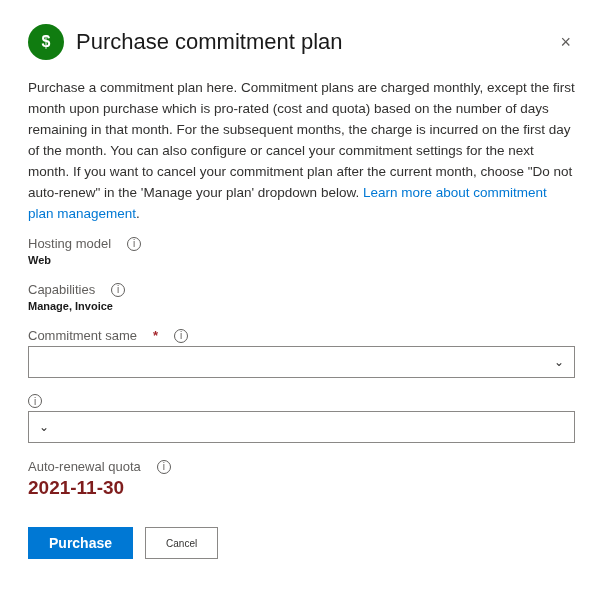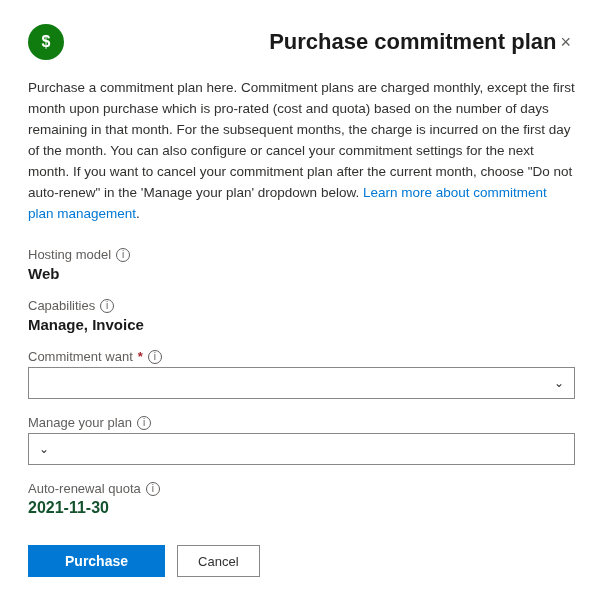--- a/index.html
+++ b/index.html
@@ -35,74 +35,73 @@
       margin-right: 12px;
       flex-shrink: 0;
     }
     .logo-circle span {
       color: #fff;
       font-weight: 700;
       font-size: 16px;
     }
     .dialog-title {
       font-size: 22px;
-      font-weight: 700;
+      font-weight: 400;
       color: #1a1a1a;
       flex: 1;
-      text-align: right;
     }
     .close-btn {
       background: none;
       border: none;
       cursor: pointer;
       font-size: 18px;
       color: #605e5c;
       padding: 4px;
       line-height: 1;
     }
     .description {
       font-size: 13.5px;
       color: #323130;
       line-height: 1.55;
-      margin-bottom: 23px;
+      margin-bottom: 12px;
     }
     .description a {
       color: #0078d4;
       text-decoration: none;
     }
     .field-group {
       margin-bottom: 16px;
     }
     .field-label {
       font-size: 13px;
       color: #605e5c;
       margin-bottom: 3px;
       display: flex;
       align-items: center;
-      gap: 5px;
+      gap: 16px;
     }
     .field-label .required {
       color: #a4262c;
       font-weight: 600;
     }
     .info-icon {
       width: 14px;
       height: 14px;
       border-radius: 50%;
       border: 1px solid #605e5c;
       display: inline-flex;
       align-items: center;
       justify-content: center;
       font-size: 10px;
       color: #605e5c;
       cursor: default;
       flex-shrink: 0;
     }
     .field-value {
-      font-size: 15px;
+      font-size: 11px;
       font-weight: 600;
       color: #1a1a1a;
     }
     .dropdown {
       width: 100%;
       border: 1px solid #8a8886;
       background: #fff;
       padding: 7px 10px;
       font-size: 13.5px;
       color: #323130;
@@ -110,44 +109,44 @@
       align-items: center;
       justify-content: space-between;
       cursor: pointer;
       min-height: 32px;
     }
     .dropdown .chevron {
       font-size: 12px;
       color: #323130;
     }
     .auto-renewal-date {
-      font-size: 16px;
-      font-weight: 600;
-      color: #14532d;
+      font-size: 19px;
+      font-weight: 600;
+      color: #7f1d1d;
     }
     .dialog-footer {
       margin-top: 28px;
       display: flex;
       gap: 12px;
     }
     .btn-primary {
       background: #0078d4;
       color: #fff;
       border: 1px solid #0078d4;
-      padding: 7px 36px;
+      padding: 7px 20px;
       font-size: 14px;
       font-weight: 600;
       cursor: pointer;
     }
     .btn-secondary {
       background: #fff;
       color: #323130;
       border: 1px solid #8a8886;
       padding: 7px 20px;
-      font-size: 13px;
+      font-size: 10px;
       cursor: pointer;
     }
   </style>
 </head>
 <body>
 
 <div class="dialog">
 
   <div class="dialog-header">
     <div class="logo-circle">
@@ -172,33 +171,32 @@
   <div class="field-group">
     <div class="field-label">
       <span>Capabilities</span>
       <span class="info-icon" title="Capabilities info">i</span>
     </div>
     <div class="field-value">Manage, Invoice</div>
   </div>
 
   <div class="field-group">
     <div class="field-label">
-      <span>Commitment want</span>
+      <span>Commitment same</span>
       <span class="required">*</span>
       <span class="info-icon" title="Commitment tier info">i</span>
     </div>
     <div class="dropdown">
       <span></span>
       <span class="chevron">⌄</span>
     </div>
   </div>
 
   <div class="field-group">
     <div class="field-label">
-      <span>Manage your plan</span>
       <span class="info-icon" title="Manage your plan info">i</span>
     </div>
     <div class="dropdown">
       <span class="chevron">⌄</span>
     </div>
   </div>
 
   <div class="field-group">
     <div class="field-label">
       <span>Auto-renewal quota</span>

